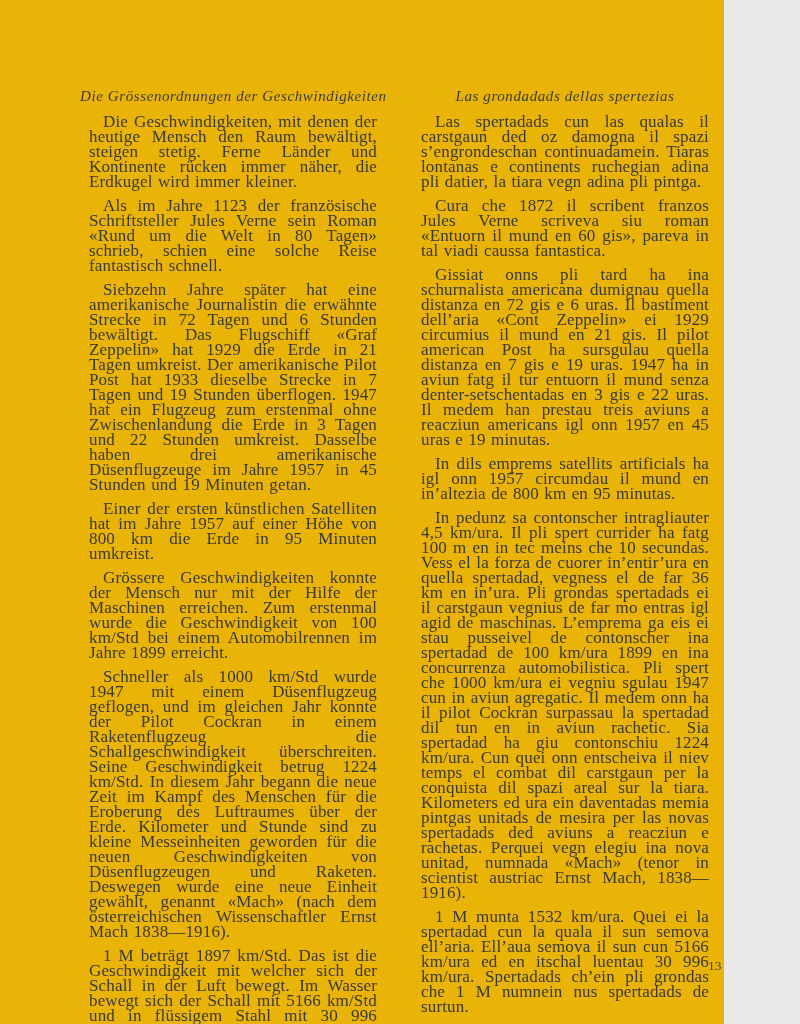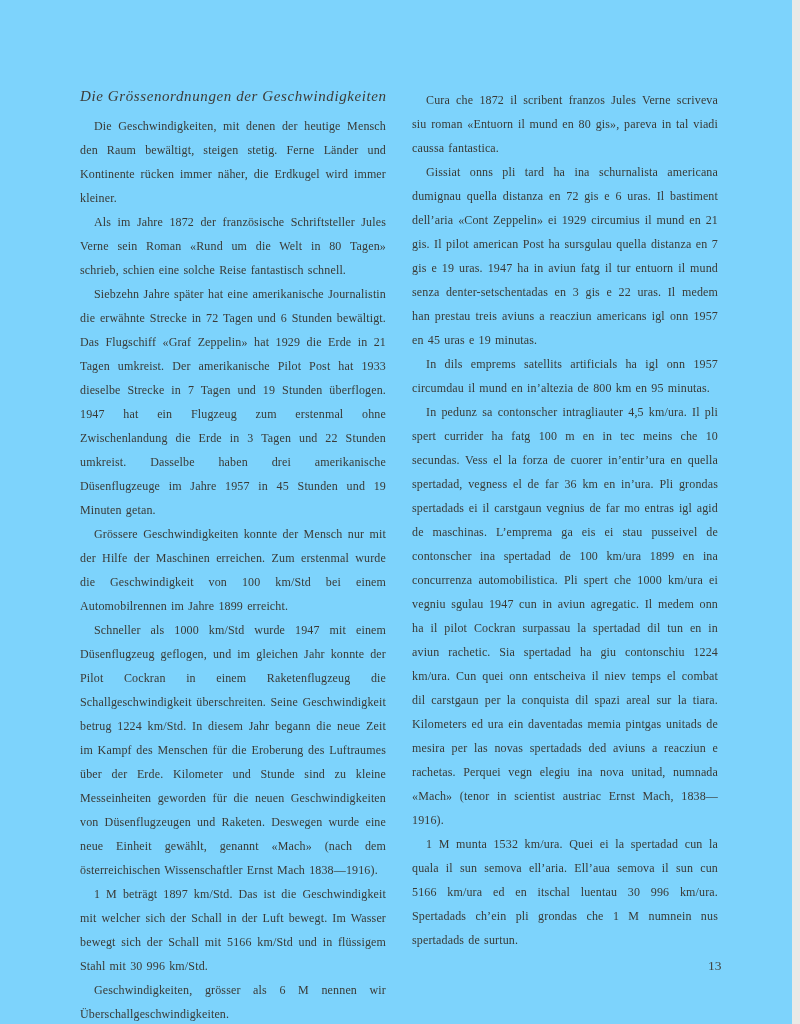--- a/index.html
+++ b/index.html
@@ -2,23 +2,23 @@
 <html><head>
 <meta charset="utf-8">
 <style>
   html, body {
     margin: 0;
     padding: 0;
     background: #e9e9e7;
   }
   .page {
     position: relative;
-    width: 792px;
+    width: 724px;
     height: 1024px;
-    background: #7dd3fc;
+    background: #eab308;
     font-family: "Liberation Serif", "DejaVu Serif", serif;
     color: #3a3a36;
     overflow: hidden;
   }
   .column {
     position: absolute;
     top: 88px;
     width: 306px;
   }
   .column.left  { left: 80px; }
@@ -27,23 +27,23 @@
     margin: 0 0 9px 0;
     font-size: 15px;
     font-weight: normal;
     font-style: italic;
     text-align: center;
     letter-spacing: 0.6px;
     color: #3c3c38;
     white-space: nowrap;
   }
   .paragraphs p {
-    margin: 0;
-    font-size: 12px;
-    line-height: 24px;
+    margin: 9px;
+    font-size: 17px;
+    line-height: 15px;
     text-align: justify;
     text-indent: 14px;
     letter-spacing: 0.15px;
     word-spacing: 1px;
     hyphens: auto;
     -webkit-hyphens: auto;
   }
   .page-number {
     position: absolute;
     left: 684px;
@@ -55,32 +55,35 @@
 </style>
 </head>
 <body>
 
 <div class="page">
 
   <div class="column left" lang="de">
     <h2 class="col-title">Die Grössenordnungen der Geschwindigkeiten</h2>
     <div class="paragraphs">
         <p>Die Geschwindigkeiten, mit denen der heutige Mensch den Raum bewältigt, steigen stetig. Ferne Länder und Kontinente rücken immer näher, die Erdkugel wird immer kleiner.</p>
-        <p>Als im Jahre 1872 der französische Schriftsteller Jules Verne sein Roman «Rund um die Welt in 80 Tagen» schrieb, schien eine solche Reise fantastisch schnell.</p>
+        <p>Als im Jahre 1123 der französische Schriftsteller Jules Verne sein Roman «Rund um die Welt in 80 Tagen» schrieb, schien eine solche Reise fantastisch schnell.</p>
         <p>Siebzehn Jahre später hat eine amerikanische Journalistin die erwähnte Strecke in 72 Tagen und 6 Stunden bewältigt. Das Flugschiff «Graf Zeppelin» hat 1929 die Erde in 21 Tagen umkreist. Der amerikanische Pilot Post hat 1933 dieselbe Strecke in 7 Tagen und 19 Stunden überflogen. 1947 hat ein Flugzeug zum erstenmal ohne Zwischenlandung die Erde in 3 Tagen und 22 Stunden umkreist. Dasselbe haben drei amerikanische Düsenflugzeuge im Jahre 1957 in 45 Stunden und 19 Minuten getan.</p>
+        <p>Einer der ersten künstlichen Satelliten hat im Jahre 1957 auf einer Höhe von 800 km die Erde in 95 Minuten umkreist.</p>
         <p>Grössere Geschwindigkeiten konnte der Mensch nur mit der Hilfe der Maschinen erreichen. Zum erstenmal wurde die Geschwindigkeit von 100 km/Std bei einem Automobilrennen im Jahre 1899 erreicht.</p>
         <p>Schneller als 1000 km/Std wurde 1947 mit einem Düsenflugzeug geflogen, und im gleichen Jahr konnte der Pilot Cockran in einem Raketenflugzeug die Schallgeschwindigkeit überschreiten. Seine Geschwindigkeit betrug 1224 km/Std. In diesem Jahr begann die neue Zeit im Kampf des Menschen für die Eroberung des Luftraumes über der Erde. Kilometer und Stunde sind zu kleine Messeinheiten geworden für die neuen Geschwindigkeiten von Düsenflugzeugen und Raketen. Deswegen wurde eine neue Einheit gewählt, genannt «Mach» (nach dem österreichischen Wissenschaftler Ernst Mach 1838—1916).</p>
         <p>1 M beträgt 1897 km/Std. Das ist die Geschwindigkeit mit welcher sich der Schall in der Luft bewegt. Im Wasser bewegt sich der Schall mit 5166 km/Std und in flüssigem Stahl mit 30 996 km/Std.</p>
         <p>Geschwindigkeiten, grösser als 6 M nennen wir Überschallgeschwindigkeiten.</p>
       </div>
   </div>
 
   <div class="column right" lang="rm">
+    <h2 class="col-title">Las grondadads dellas spertezias</h2>
     <div class="paragraphs">
-        <p>Cura che 1872 il scribent franzos Jules Verne scriveva siu roman «Entuorn il mund en 80 gis», pareva in tal viadi caussa fantastica.</p>
+        <p>Las spertadads cun las qualas il carstgaun ded oz damogna il spazi s’engrondeschan continuadamein. Tiaras lontanas e continents ruchegian adina pli datier, la tiara vegn adina pli pintga.</p>
+        <p>Cura che 1872 il scribent franzos Jules Verne scriveva siu roman «Entuorn il mund en 60 gis», pareva in tal viadi caussa fantastica.</p>
         <p>Gissiat onns pli tard ha ina schurnalista americana dumignau quella distanza en 72 gis e 6 uras. Il bastiment dell’aria «Cont Zeppelin» ei 1929 circumius il mund en 21 gis. Il pilot american Post ha sursgulau quella distanza en 7 gis e 19 uras. 1947 ha in aviun fatg il tur entuorn il mund senza denter-setschentadas en 3 gis e 22 uras. Il medem han prestau treis aviuns a reacziun americans igl onn 1957 en 45 uras e 19 minutas.</p>
         <p>In dils emprems satellits artificials ha igl onn 1957 circumdau il mund en in’altezia de 800 km en 95 minutas.</p>
         <p>In pedunz sa contonscher intragliauter 4,5 km/ura. Il pli spert currider ha fatg 100 m en in tec meins che 10 secundas. Vess el la forza de cuorer in’entir’ura en quella spertadad, vegness el de far 36 km en in’ura. Pli grondas spertadads ei il carstgaun vegnius de far mo entras igl agid de maschinas. L’emprema ga eis ei stau pusseivel de contonscher ina spertadad de 100 km/ura 1899 en ina concurrenza automobilistica. Pli spert che 1000 km/ura ei vegniu sgulau 1947 cun in aviun agregatic. Il medem onn ha il pilot Cockran surpassau la spertadad dil tun en in aviun rachetic. Sia spertadad ha giu contonschiu 1224 km/ura. Cun quei onn entscheiva il niev temps el combat dil carstgaun per la conquista dil spazi areal sur la tiara. Kilometers ed ura ein daventadas memia pintgas unitads de mesira per las novas spertadads ded aviuns a reacziun e rachetas. Perquei vegn elegiu ina nova unitad, numnada «Mach» (tenor in scientist austriac Ernst Mach, 1838—1916).</p>
         <p>1 M munta 1532 km/ura. Quei ei la spertadad cun la quala il sun semova ell’aria. Ell’aua semova il sun cun 5166 km/ura ed en itschal luentau 30 996 km/ura. Spertadads ch’ein pli grondas che 1 M numnein nus spertadads de surtun.</p>
       </div>
   </div>
 
   <div class="page-number">13</div>
 
 </div>

